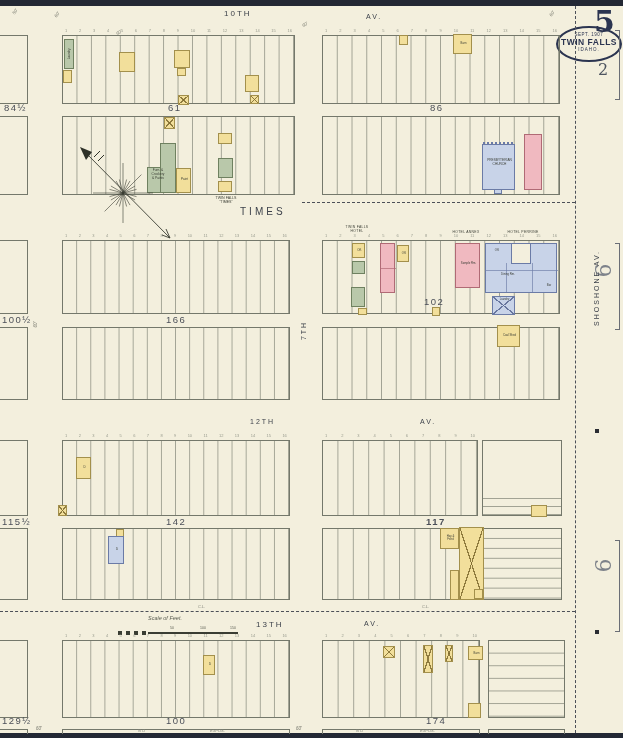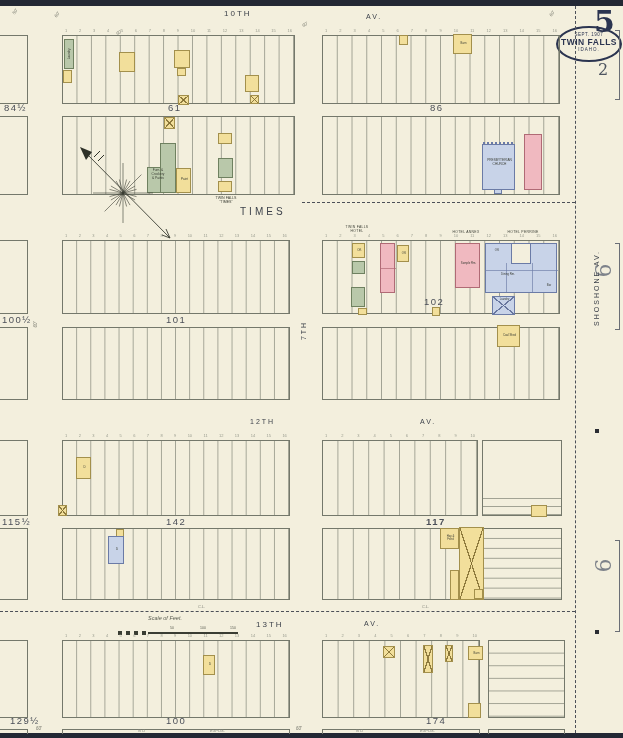--- a/index.html
+++ b/index.html
@@ -205,21 +205,21 @@
       <span>10</span>
       <span>11</span>
       <span>12</span>
       <span>13</span>
       <span>14</span>
       <span>15</span>
       <span>16</span>
     </div>
   <div class="tier lots16" style="left:62px;top:240px;width:228px;height:74px;"></div>
   <div class="tier lots16" style="left:62px;top:327px;width:228px;height:73px;"></div>
-  <div class="t blocknum" style="left:166px;top:314px;">101</div>
+  <div class="t blocknum" style="left:166px;top:314px;">166</div>
 
   <div class="lotnums" style="left:322px;top:233px;width:238px;">
       <span>1</span>
       <span>2</span>
       <span>3</span>
       <span>4</span>
       <span>5</span>
       <span>6</span>
       <span>7</span>
       <span>8</span>
@@ -337,21 +337,21 @@
   <div class="abs" style="left:118px;top:631px;width:120px;height:4px;">
     <div class="abs" style="left:0;top:1px;width:120px;height:1.5px;background:#3a3d33;"></div>
     <div class="abs" style="left:0;top:0;width:30px;height:3.5px;background:repeating-linear-gradient(90deg,#3a3d33 0 4px,#f3efdd 4px 8px);"></div>
     <div class="t" style="left:52px;top:-5px;font-size:3.5px;color:#5a5d52;">50</div>
     <div class="t" style="left:82px;top:-5px;font-size:3.5px;color:#5a5d52;">100</div>
     <div class="t" style="left:112px;top:-5px;font-size:3.5px;color:#5a5d52;">150</div>
   </div>
 
   <div class="tier" style="left:-6px;top:640px;width:34px;height:78px;"></div>
   <div class="sliver" style="left:-6px;top:729px;width:34px;"></div>
-  <div class="t blocknum" style="left:10px;top:715px;">129½</div>
+  <div class="t blocknum" style="left:2px;top:715px;">129½</div>
 
   <div class="lotnums" style="left:62px;top:633px;width:228px;">
       <span>1</span>
       <span>2</span>
       <span>3</span>
       <span>4</span>
       <span>5</span>
       <span>6</span>
       <span>7</span>
       <span>8</span>

